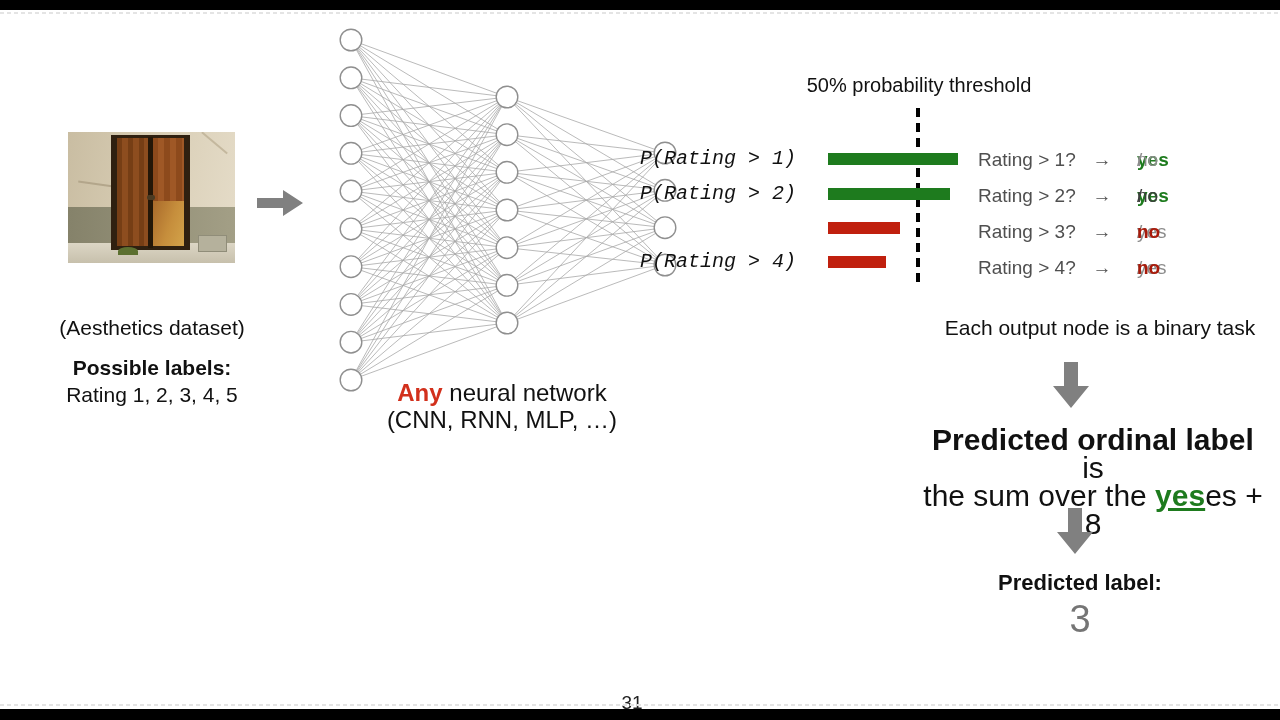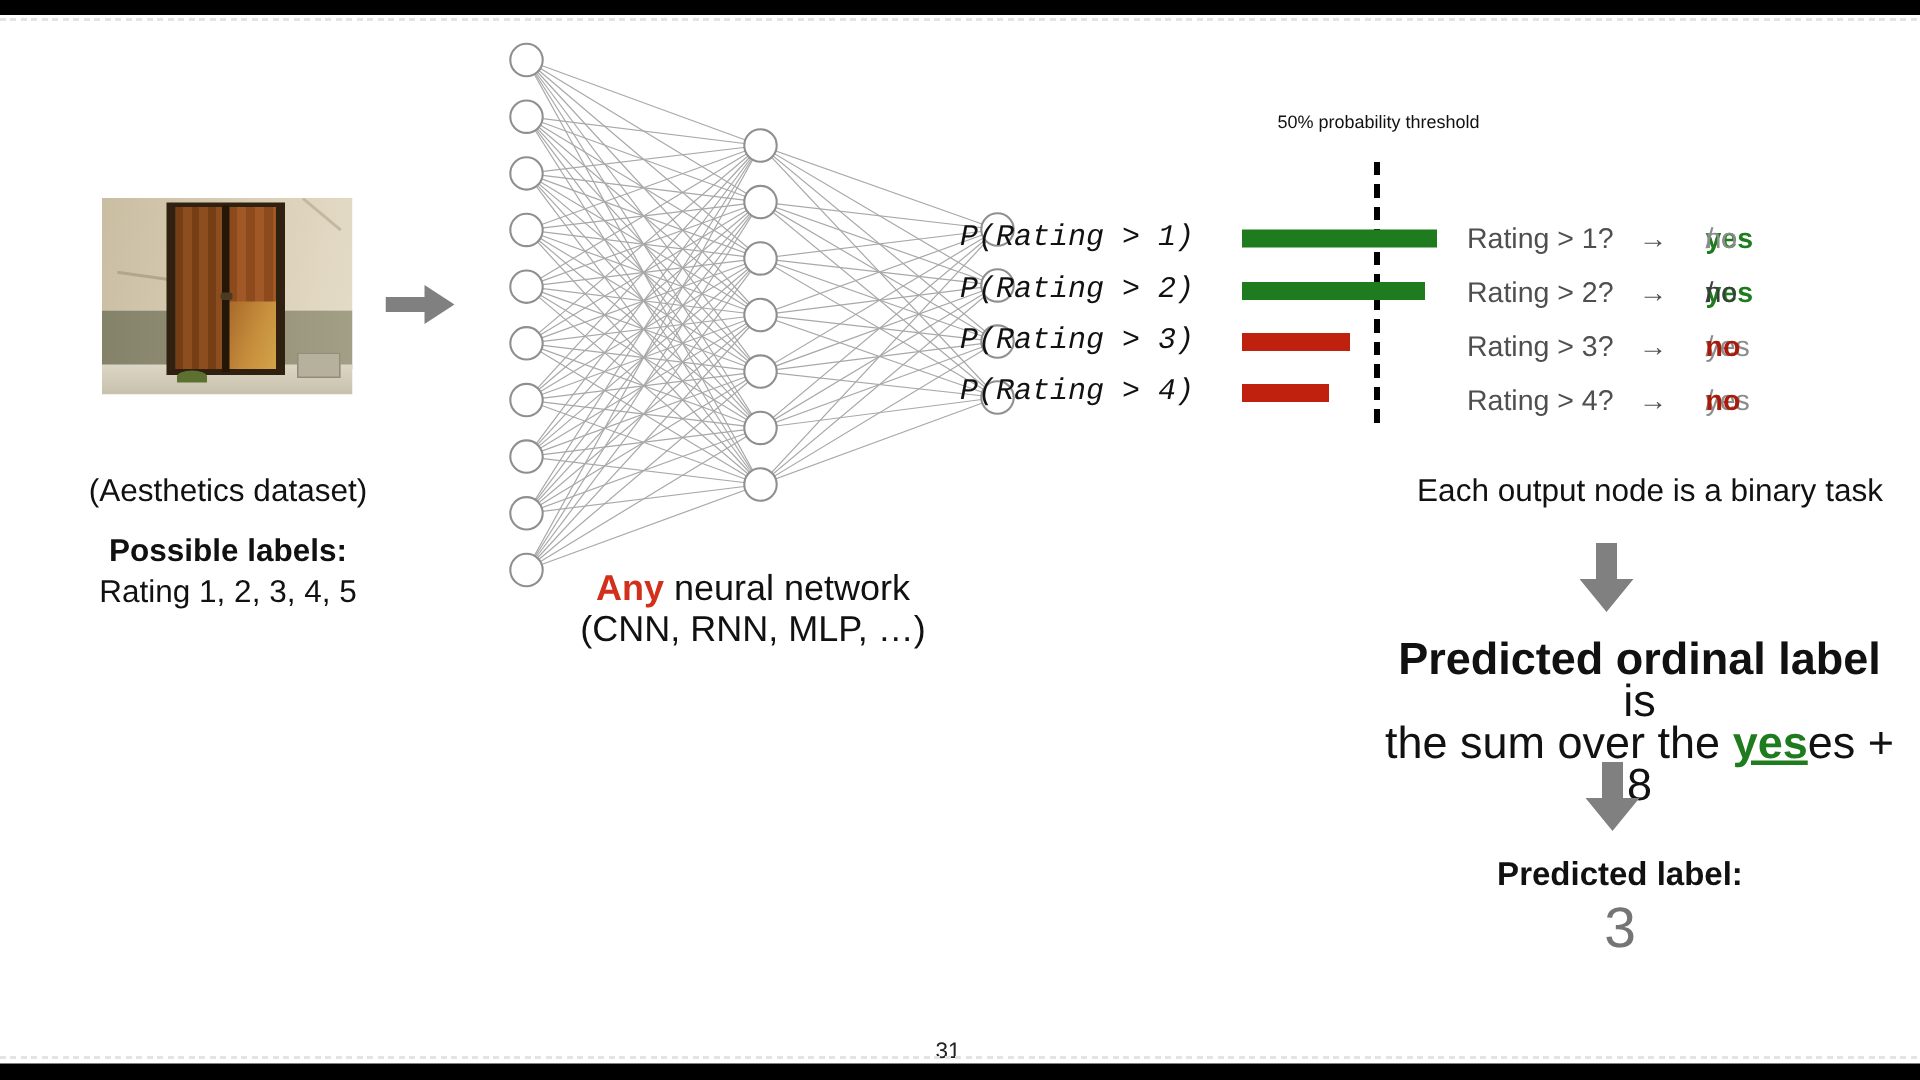--- a/index.html
+++ b/index.html
@@ -50,21 +50,21 @@
   .down2{left:1057px;top:508px;}
 
   
   .net{left:330px;top:0;width:380px;height:400px;}
   .nncap{left:382px;width:240px;text-align:center;font-size:24px;line-height:27px;}
   .nn1{top:379px;}
   .nn2{top:406px;}
   .hl-any{color:var(--any-red,#d2301c);font-weight:bold;}
 
   
-  .th-title{left:769px;top:74px;width:300px;text-align:center;font-size:12px;}
+  .th-title{left:769px;top:74px;width:300px;text-align:center;font-size:20px;}
   .th-line{left:916px;top:108px;width:4px;height:178px;
            background:repeating-linear-gradient(180deg,#000 0 9px,transparent 9px 15px);}
 
   
   .mlab{left:640px;width:186px;text-align:left;font-family:Liberation Mono, monospace;
         font-style:italic;font-size:20px;line-height:26px;}
   .m0{top:146px;} .m1{top:181px;} .m2{top:215px;} .m3{top:249px;}
   .bar{left:828px;height:12px;}
   .b0{top:153px;} .b1{top:188px;} .b2{top:222px;} .b3{top:256px;}
 
@@ -77,21 +77,21 @@
   .d0{top:147px;} .d1{top:183px;} .d2{top:219px;} .d3{top:255px;}
 
   
   .binary{left:930px;top:316px;width:340px;text-align:center;font-size:21px;}
   .rule{left:920px;top:426px;width:346px;text-align:center;font-size:30px;line-height:28px;}
   .rule b{font-weight:bold;}
   .hl-yes{color:var(--green,#1e7b1e);font-weight:bold;text-decoration:underline;}
   .res-head{left:960px;top:570px;width:240px;text-align:center;font-size:22px;font-weight:bold;}
   .res-val{left:960px;top:598px;width:240px;text-align:center;font-size:38px;color:#757575;}
 
-  .pageno{left:600px;top:692px;width:64px;text-align:center;font-size:15px;color:#222;}
+  .pageno{left:600px;top:692px;width:64px;text-align:center;font-size:19px;color:#222;}
 </style>
 </head>
 <body>
 
 <div class="stage">
 
   <div class="abs bar-top"></div>
   <div class="abs hairline hl-t"></div>
 
   <div class="abs photo">
@@ -246,21 +246,20 @@
       </g>
     </svg>
   <div class="abs nncap nn1"><span class="hl-any">Any</span><span> neural network</span></div>
   <div class="abs nncap nn2">(CNN, RNN, MLP, …)</div>
 
   <div class="abs th-title">50% probability threshold</div>
   <div class="abs th-line"></div>
 
   <div class="abs mlab m0">P(Rating &gt; 1)</div>
   <div class="abs mlab m1">P(Rating &gt; 2)</div>
-  <div class="abs mlab m2">P(Rating &gt; 3)</div>
   <div class="abs mlab m3">P(Rating &gt; 4)</div>
   <div class="abs bar b0" style="width: 130px; background: rgb(30, 123, 30);"></div>
   <div class="abs bar b1" style="width: 122px; background: rgb(30, 123, 30);"></div>
   <div class="abs bar b2" style="width: 72px; background: rgb(192, 32, 14);"></div>
   <div class="abs bar b3" style="width: 58px; background: rgb(192, 32, 14);"></div>
 
   <div class="abs drow d0">
     <span class="q">Rating &gt; 1?</span>
     <span class="ar">→</span>
     <span class="ans">

